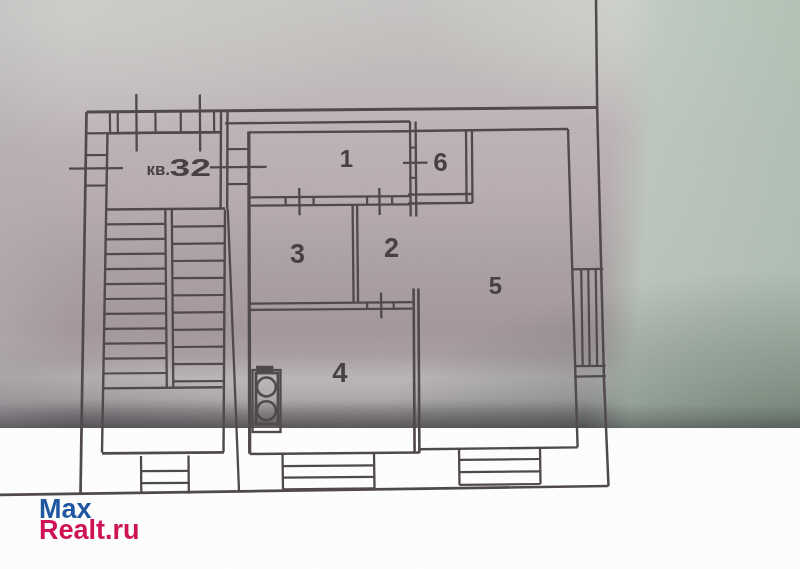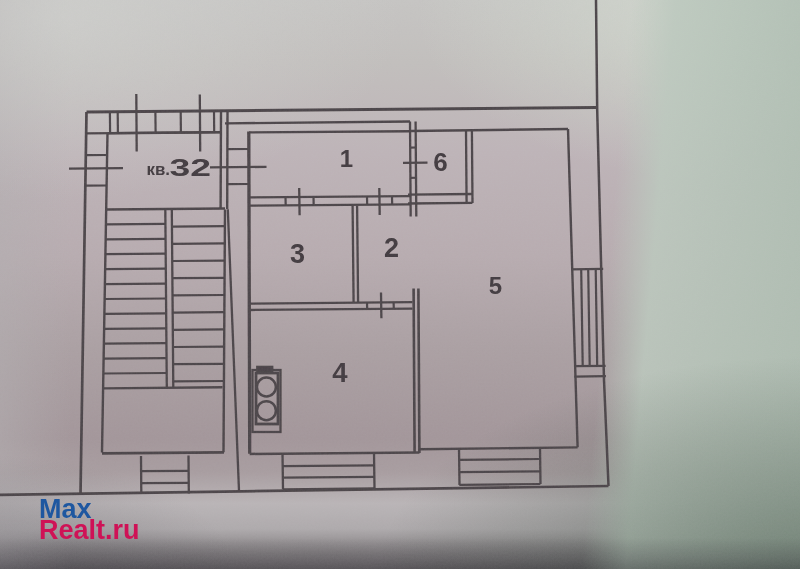--- a/index.html
+++ b/index.html
@@ -1,18 +1,18 @@
 <!DOCTYPE html>
 <html><head>
 <meta charset="utf-8">
 <style>
   html,body { margin:0; padding:0; }
   body { width:800px; height:569px; overflow:hidden; font-family:"Liberation Sans", sans-serif; }
   #photo {
-    position:relative; width:800px; height:569px;
+    position:relative; width:800px; height:428px;
     background:
       linear-gradient(to bottom, rgba(40,38,46,0) 94.5%, rgba(44,42,50,0.22) 98%, rgba(30,28,36,0.34) 100%),
       radial-gradient(95% 68% at 102% 102%, rgba(54,72,59,0.55) 0%, rgba(54,72,59,0) 58%),
       radial-gradient(45% 28% at -3% 100%, rgba(76,74,82,0.32) 0%, rgba(76,74,82,0) 72%),
       linear-gradient(95deg, rgba(188,201,190,0) 74.3%, rgba(188,201,190,0.88) 79.5%, rgba(175,190,178,0.96) 100%),
       radial-gradient(40% 30% at 92% 2%, rgba(212,221,209,0.8) 0%, rgba(208,218,205,0) 100%),
       radial-gradient(42% 32% at 8% 3%, rgba(208,209,206,0.7) 0%, rgba(208,209,206,0) 100%),
       linear-gradient(to right, rgba(178,174,176,0.55) 0%, rgba(178,174,176,0) 9%),
       linear-gradient(to bottom, #c6c5c3 0%, #c2bfbd 11%, #beb4b8 27%, #b8acb0 45%, #aba0a3 61%, #a3969a 77%, #a89da0 83%, #bab5b7 88.5%, #aeaaac 93%, #938f91 95.5%, #827e80 97.5%, #747072 100%);
   }

